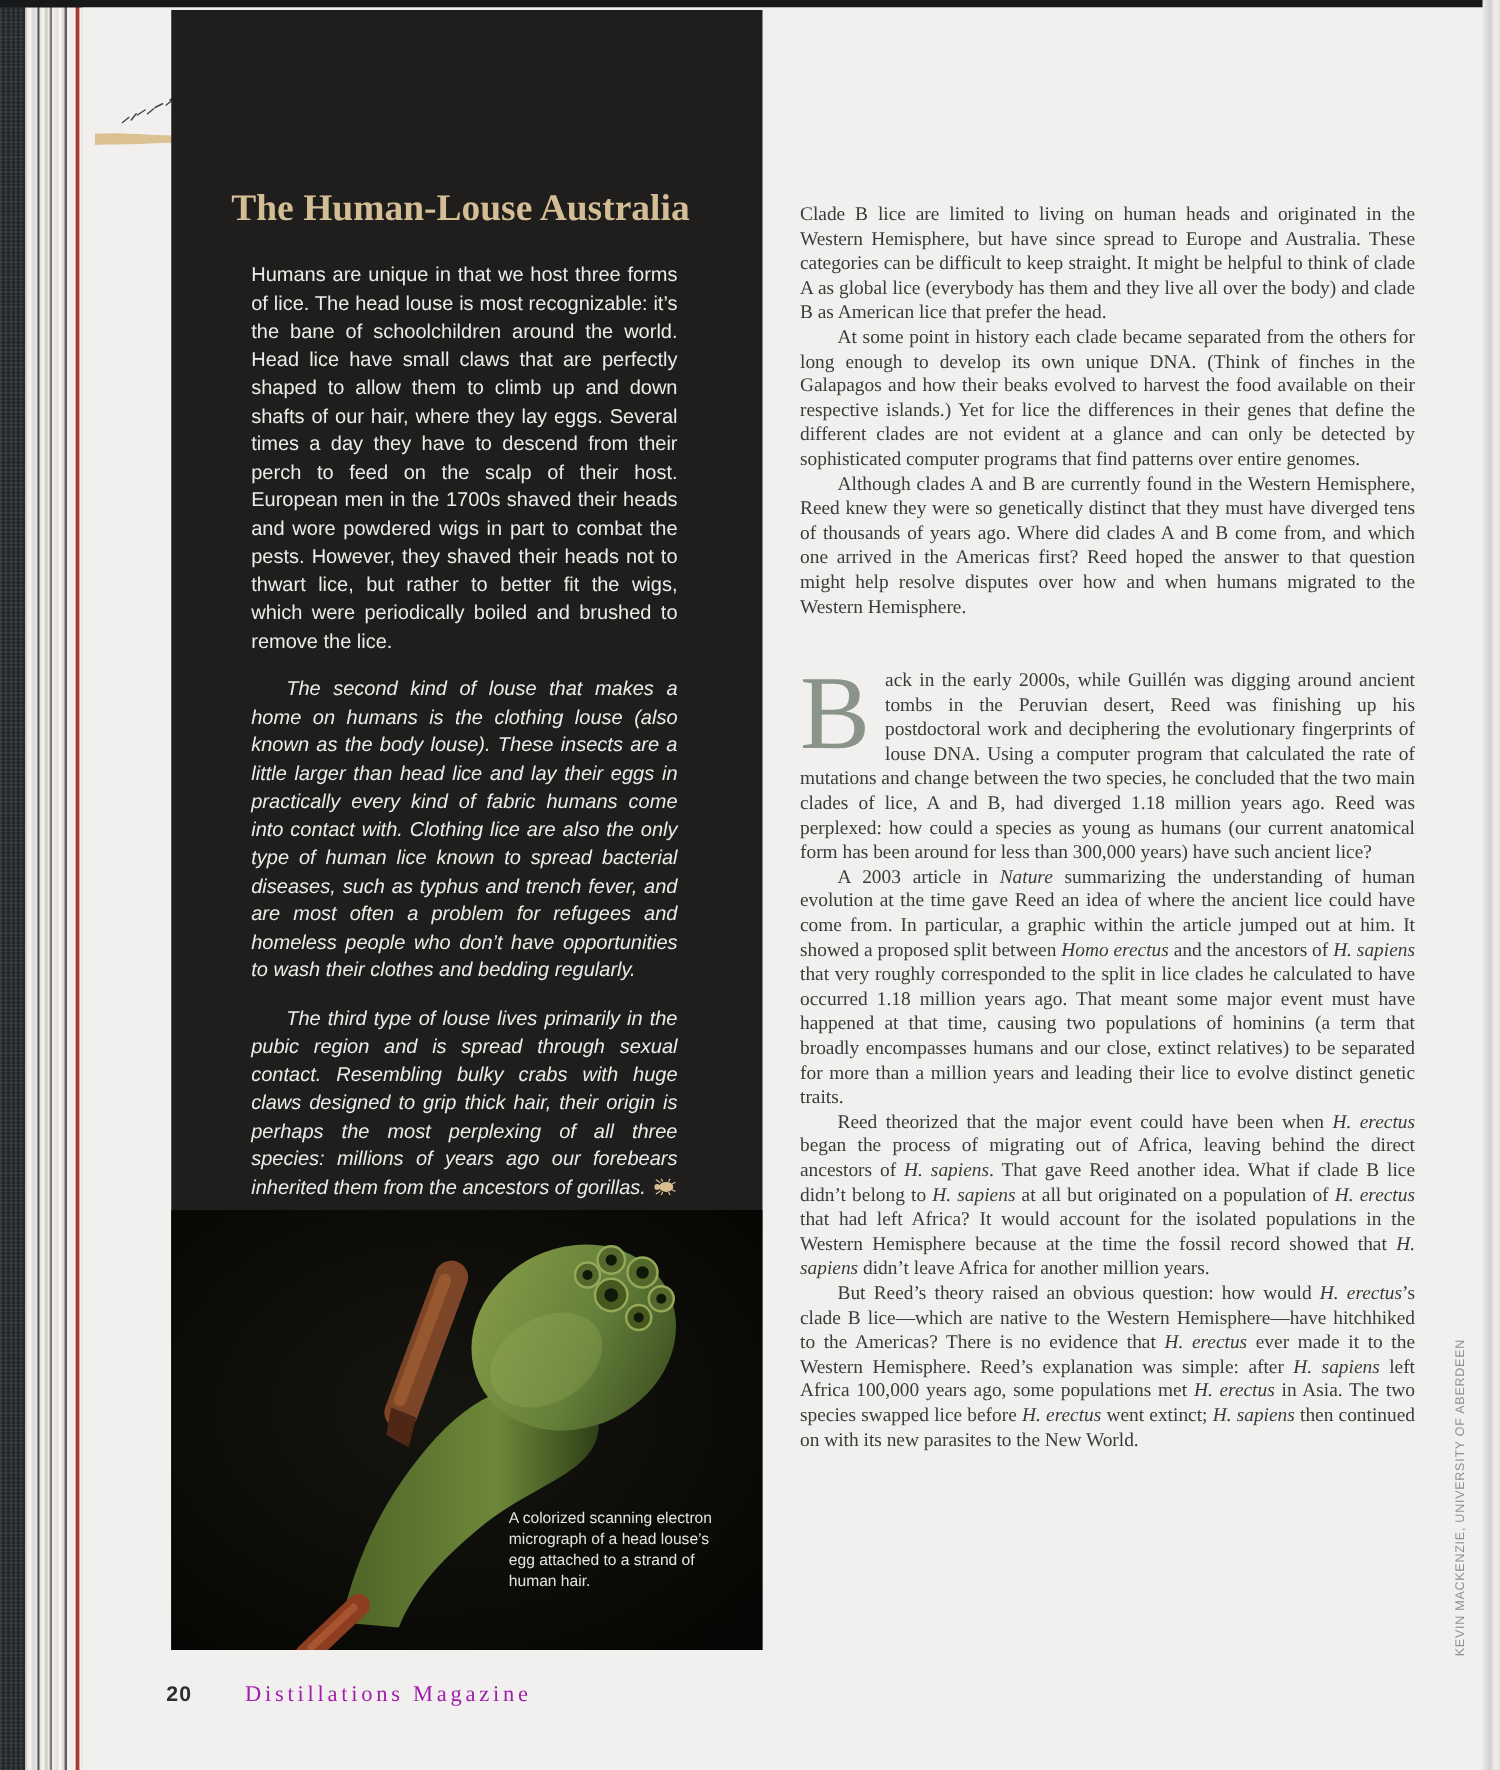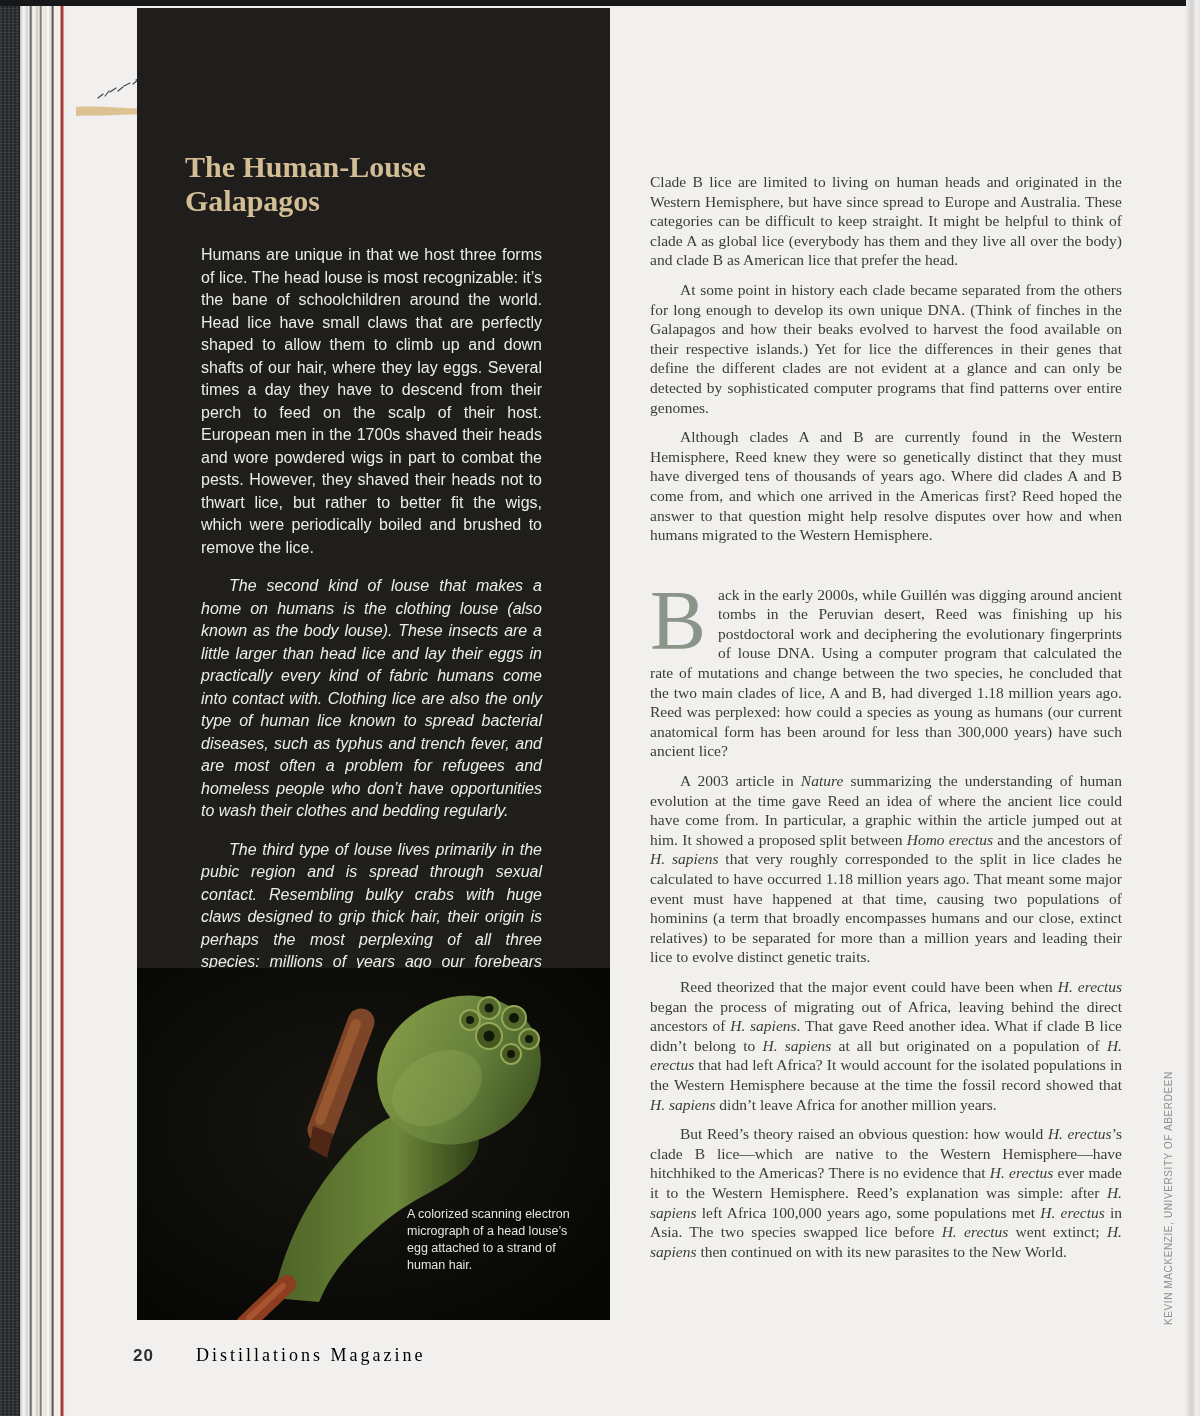--- a/index.html
+++ b/index.html
@@ -66,39 +66,39 @@
     position:absolute;left:270px;top:238px;width:176px;
     color:#e6e4e0;font-size:12.5px;line-height:17px;
   }
 
   
   .article{
     position:absolute;left:574px;top:156px;width:492px;
     font-family:"Liberation Serif",serif;font-size:15.5px;line-height:19.6px;
     color:#3c3b39;text-align:justify;hyphens:auto;
   }
-  .article p{margin:10px;}
+  .article p{margin:0;}
   .article p.indent{text-indent:30px;font-family:Liberation Serif, serif;}
   .article p.section-start{margin-top:40px;}
   .dropcap{
     float:left;
     font-family:"Liberation Serif",serif;
     font-size:84px;line-height:62px;
     color:var(--dropcap,#8b9489);
     margin:5px 12px 0 0;
   }
 
   
   .footer{position:absolute;left:67px;top:1339px;white-space:nowrap;}
   .footer .pageno{
     font-family:"Liberation Sans",sans-serif;font-weight:bold;
     font-size:17px;color:#2e2e2e;letter-spacing:1px;
   }
   .footer .mag{
-    font-family:"Liberation Serif",serif;font-size:18px;color:#000000;
+    font-family:"Liberation Serif",serif;font-size:18px;color:#a21caf;
     letter-spacing:3px;margin-left:42px;
   }
 
   
   .credit{
     position:absolute;left:1097px;top:1319px;
     transform:rotate(-90deg);transform-origin:0 0;
     white-space:nowrap;
     font-size:10px;letter-spacing:.6px;color:#8f8f8f;
   }
@@ -121,21 +121,21 @@
         <path d="M28,12 l6,-3 m3,1 l5,-4"></path>
         <path d="M40,6 l4,-2"></path>
       </g>
     </svg>
 
     <svg class="squiggle" width="486" height="20" viewBox="0 0 486 20">
       <path fill="#dcc192" d="M0,5 C25,3 55,8 85,6 S140,4 170,7 S230,4 260,7 S320,5 350,8 S410,5 440,7 L486,7 L486,10 C460,9 430,11 400,10 S340,9 310,11 S250,9 220,11 S160,10 130,12 S70,11 40,13 C25,14 10,13 0,14 Z"></path>
     </svg>
 
     <div class="panel">
-      <h1 class="panel-title">The Human-Louse Galapagos</h1>
+      <h1 class="panel-title">The Human-Louse Australia</h1>
       <div class="panel-body">
         <p>Humans are unique in that we host three forms of lice. The head louse is most recognizable: it’s the bane of schoolchildren around the world. Head lice have small claws that are perfectly shaped to allow them to climb up and down shafts of our hair, where they lay eggs. Several times a day they have to descend from their perch to feed on the scalp of their host. European men in the 1700s shaved their heads and wore powdered wigs in part to combat the pests. However, they shaved their heads not to thwart lice, but rather to better fit the wigs, which were periodically boiled and brushed to remove the lice.</p>
         <p class="indent">The second kind of louse that makes a home on humans is the clothing louse (also known as the body louse). These insects are a little larger than head lice and lay their eggs in practically every kind of fabric humans come into contact with. Clothing lice are also the only type of human lice known to spread bacterial diseases, such as typhus and trench fever, and are most often a problem for refugees and homeless people who don’t have opportunities to wash their clothes and bedding regularly.</p>
         <p class="indent"><span>The third type of louse lives primarily in the pubic region and is spread through sexual contact. Resembling bulky crabs with huge claws designed to grip thick hair, their origin is perhaps the most perplexing of all three species: millions of years ago our forebears inherited them from the ancestors of gorillas.</span><svg class="louse-glyph" width="19" height="13" viewBox="0 0 19 13">
             <g fill="none" stroke="#d9bd92" stroke-width="1" stroke-linecap="round">
               <path d="M6,3 L3,1 M6,10 L3,12 M8,2 L7,0 M8,11 L7,13 M13,2 L14,0 M13,11 L14,13 M16,4 L18,3 M16,9 L18,10"></path>
             </g>
             <ellipse cx="11" cy="6.5" rx="5.6" ry="4" fill="#d9bd92"></ellipse>
             <circle cx="3.8" cy="6.5" r="2.3" fill="#d9bd92"></circle>
           </svg></p>

